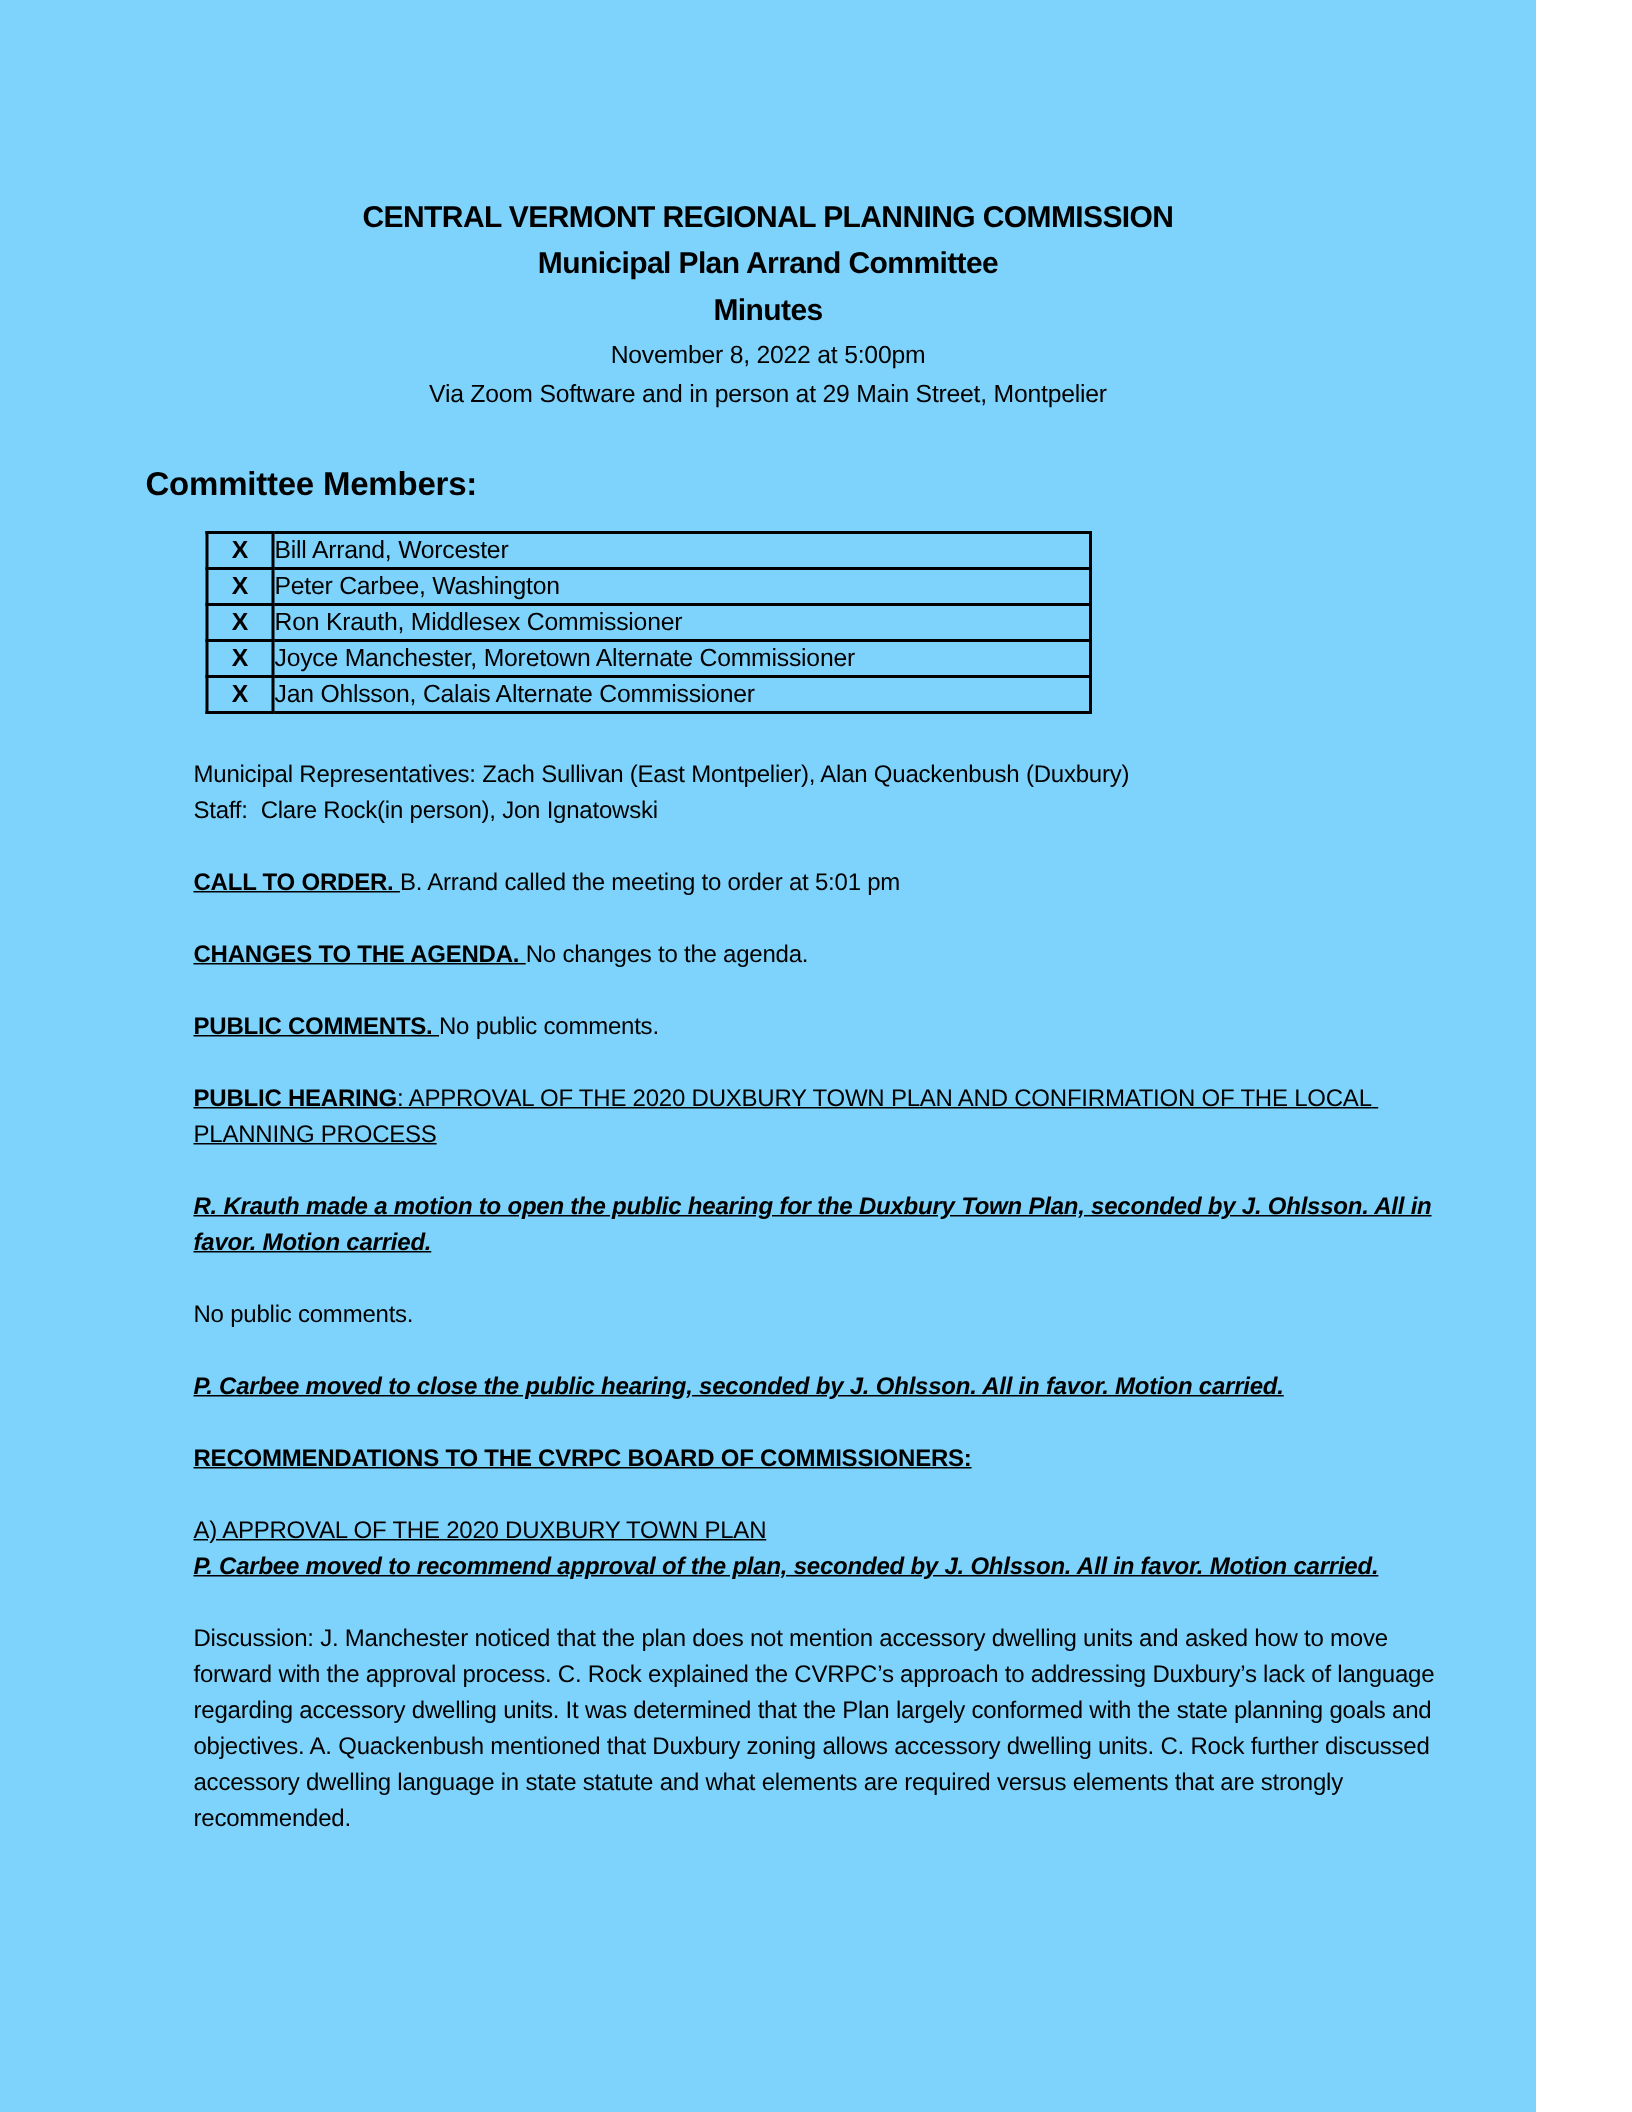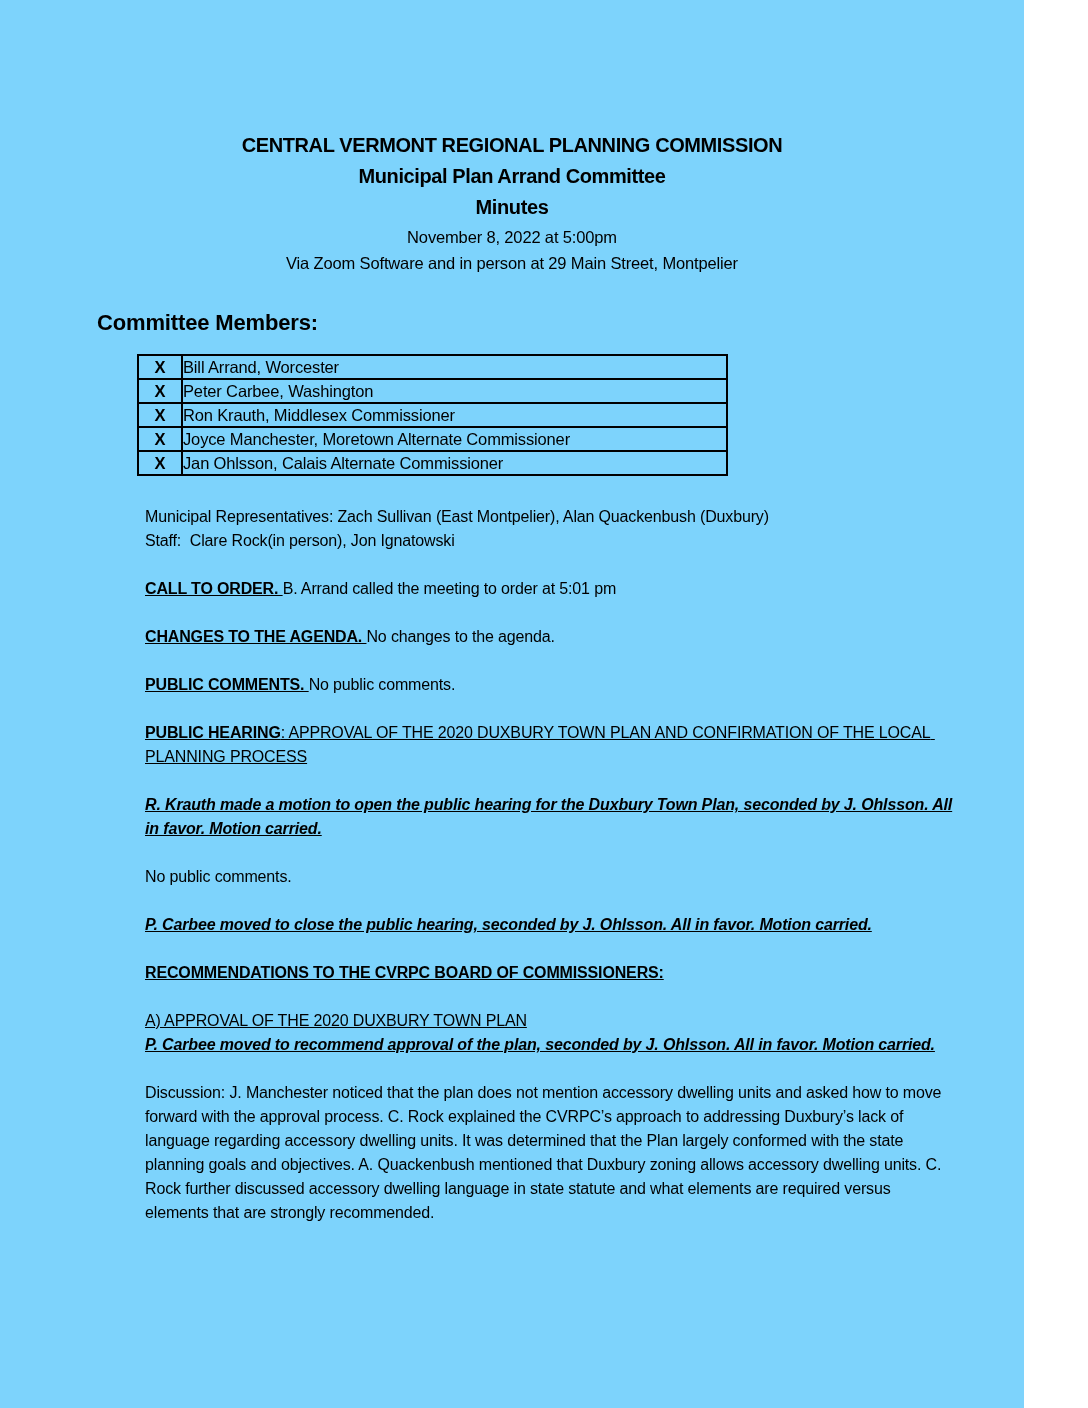--- a/index.html
+++ b/index.html
@@ -71,21 +71,21 @@
     padding-left: 10px;
   }
   
   .content {
     margin-left: 129px;
     width: 828px;
     font-size: 16px;
     line-height: 24px;
   }
   .content p {
-    margin: 24px 0 0 16px;
+    margin: 24px 0 0 0;
   }
   p.attendees-block { margin-top: 29px; }
   p.tight { margin-top: 0; }
   .run { white-space: pre-wrap; }
   .h-bu {
     font-weight: bold;
     text-decoration: underline;
     white-space: pre-wrap;
   }
   .p-underline { text-decoration: underline; }

